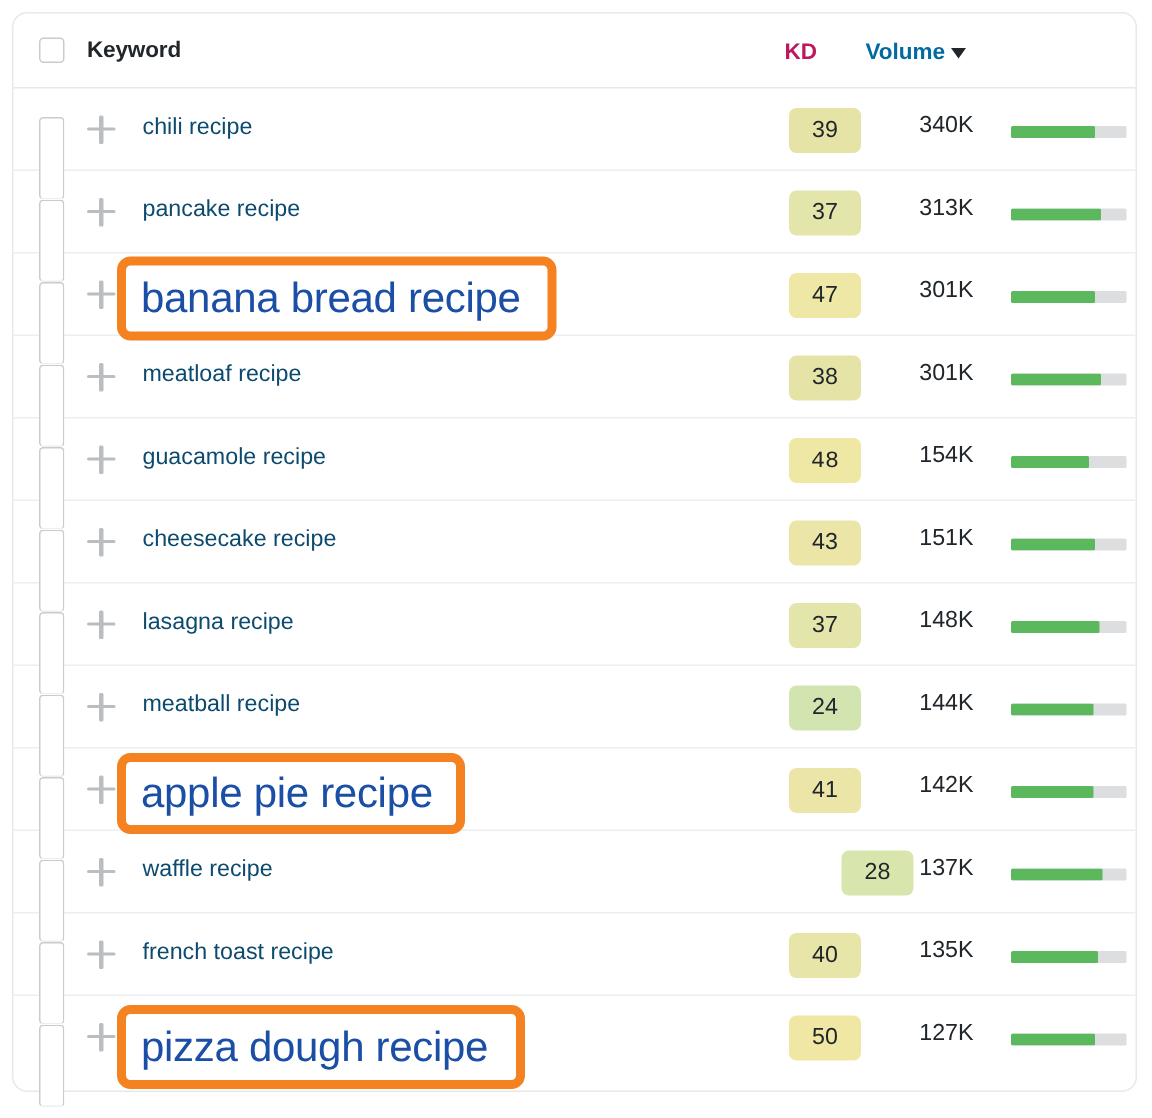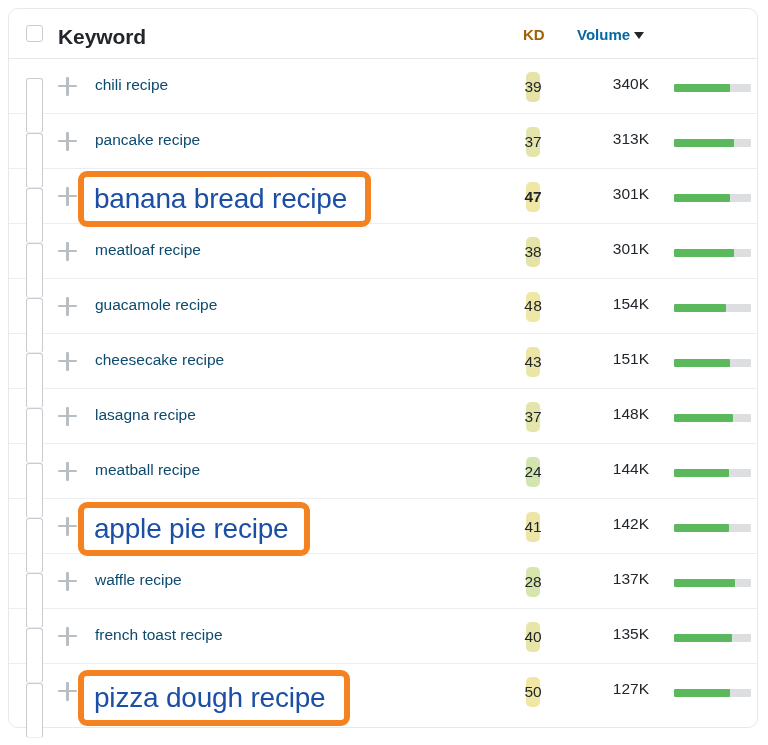--- a/index.html
+++ b/index.html
@@ -32,32 +32,32 @@
   .thead {
     position: relative;
     height: 50px;
     border-bottom: 1px solid #e6e8ea;
     box-sizing: border-box;
   }
   .th-keyword {
     position: absolute;
     left: 49px;
     top: 16px;
-    font-size: 21px;
+    font-size: 15px;
     font-weight: bold;
     color: #21262b;
     letter-spacing: -0.1px;
   }
   .th-kd {
     position: absolute;
     left: 514px;
     top: 17px;
     font-size: 15px;
     font-weight: bold;
-    color: #a16207;
+    color: #be185d;
   }
   .th-volume {
     position: absolute;
     left: 568px;
     top: 17px;
     font-size: 15px;
     font-weight: bold;
     color: #0369a1;
     display: flex;
     align-items: center;
@@ -126,21 +126,21 @@
     font-size: 15.5px;
     color: #0c4a6e;
     white-space: nowrap;
     cursor: pointer;
   }
 
   .kd-badge {
     position: absolute;
     left: 517px;
     top: 13px;
-    width: 14px;
+    width: 48px;
     height: 30px;
     border-radius: 5px;
     font-size: 15.5px;
     color: #21262b;
     display: flex;
     align-items: center;
     justify-content: center;
   }
 
   .vol {
@@ -221,21 +221,21 @@
         <div class="kd-badge" style="background: rgb(228, 229, 171);">37</div>
         <div class="vol">313K</div>
         <div class="bar-track">
           <div class="bar-fill" style="width: 78%;"></div>
         </div>
       </div>
       <div class="row">
         <div class="cbox row"></div>
         <div class="plus-icon"></div>
         <div class="kw">banana bread recipe</div>
-        <div class="kd-badge" style="background: rgb(238, 231, 166); font-weight: bold;">47</div>
+        <div class="kd-badge" style="background: rgb(238, 231, 166);">47</div>
         <div class="vol">301K</div>
         <div class="bar-track">
           <div class="bar-fill" style="width: 73%;"></div>
         </div>
       </div>
       <div class="row">
         <div class="cbox row"></div>
         <div class="plus-icon"></div>
         <div class="kw">meatloaf recipe</div>
         <div class="kd-badge" style="background: rgb(229, 228, 166);">38</div>
@@ -291,21 +291,21 @@
         <div class="kd-badge" style="background: rgb(235, 230, 167);">41</div>
         <div class="vol">142K</div>
         <div class="bar-track">
           <div class="bar-fill" style="width: 72%;"></div>
         </div>
       </div>
       <div class="row">
         <div class="cbox row"></div>
         <div class="plus-icon"></div>
         <div class="kw">waffle recipe</div>
-        <div class="kd-badge" style="background: rgb(216, 230, 173);">28</div>
+        <div class="kd-badge" style="background: rgb(216, 230, 173); margin-left: 35px;">28</div>
         <div class="vol">137K</div>
         <div class="bar-track">
           <div class="bar-fill" style="width: 79%;"></div>
         </div>
       </div>
       <div class="row">
         <div class="cbox row"></div>
         <div class="plus-icon"></div>
         <div class="kw">french toast recipe</div>
         <div class="kd-badge" style="background: rgb(231, 229, 168);">40</div>

